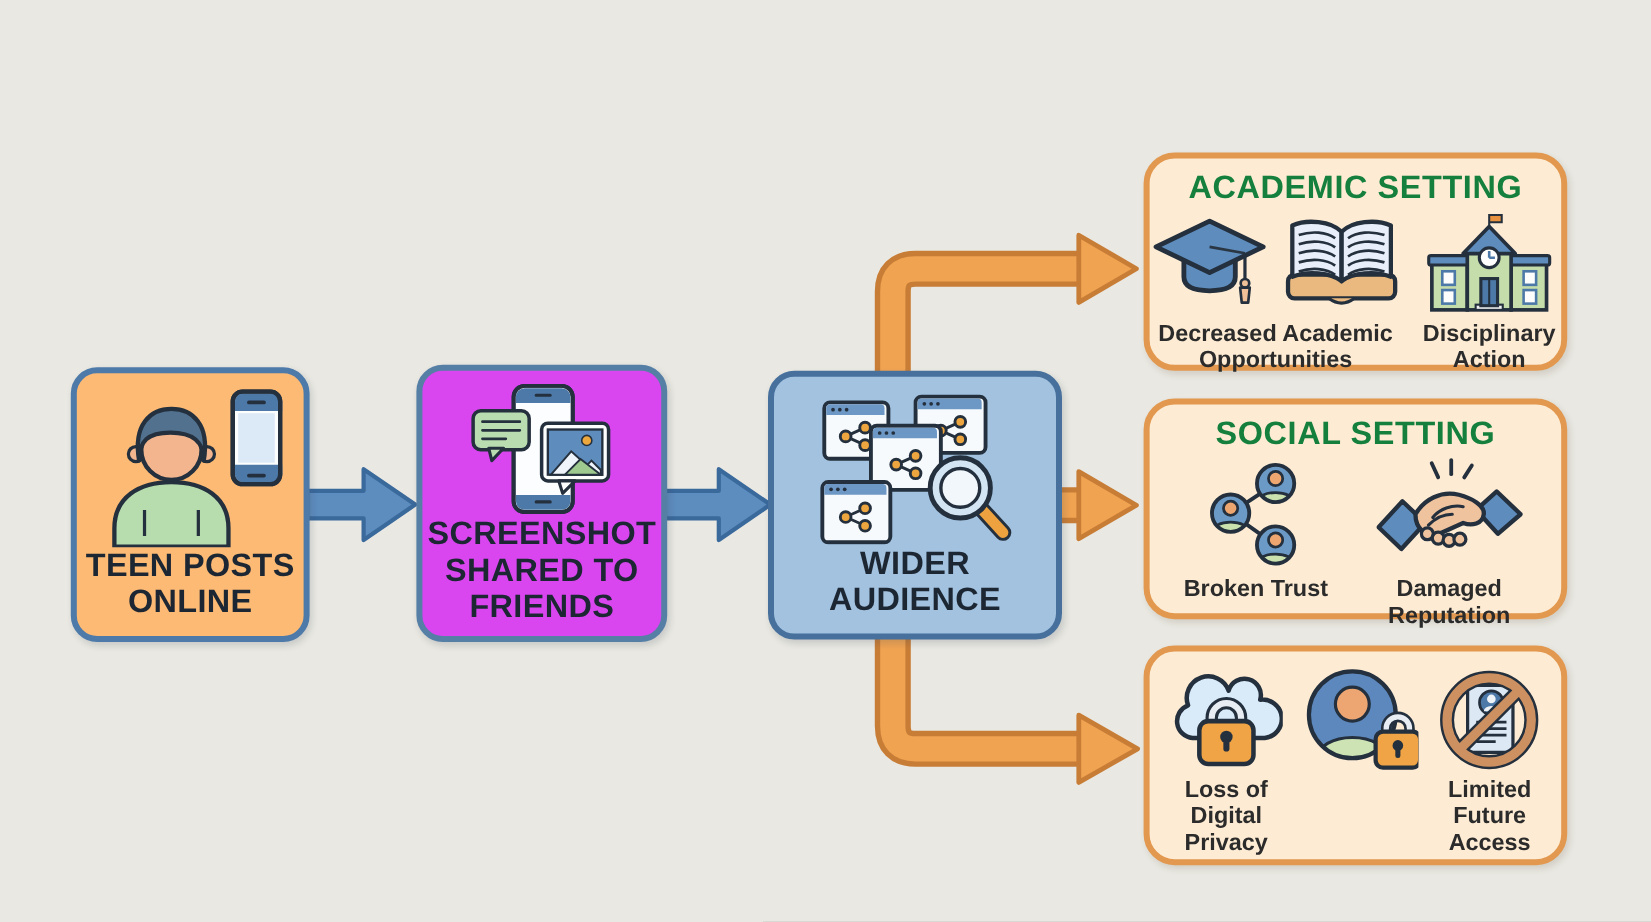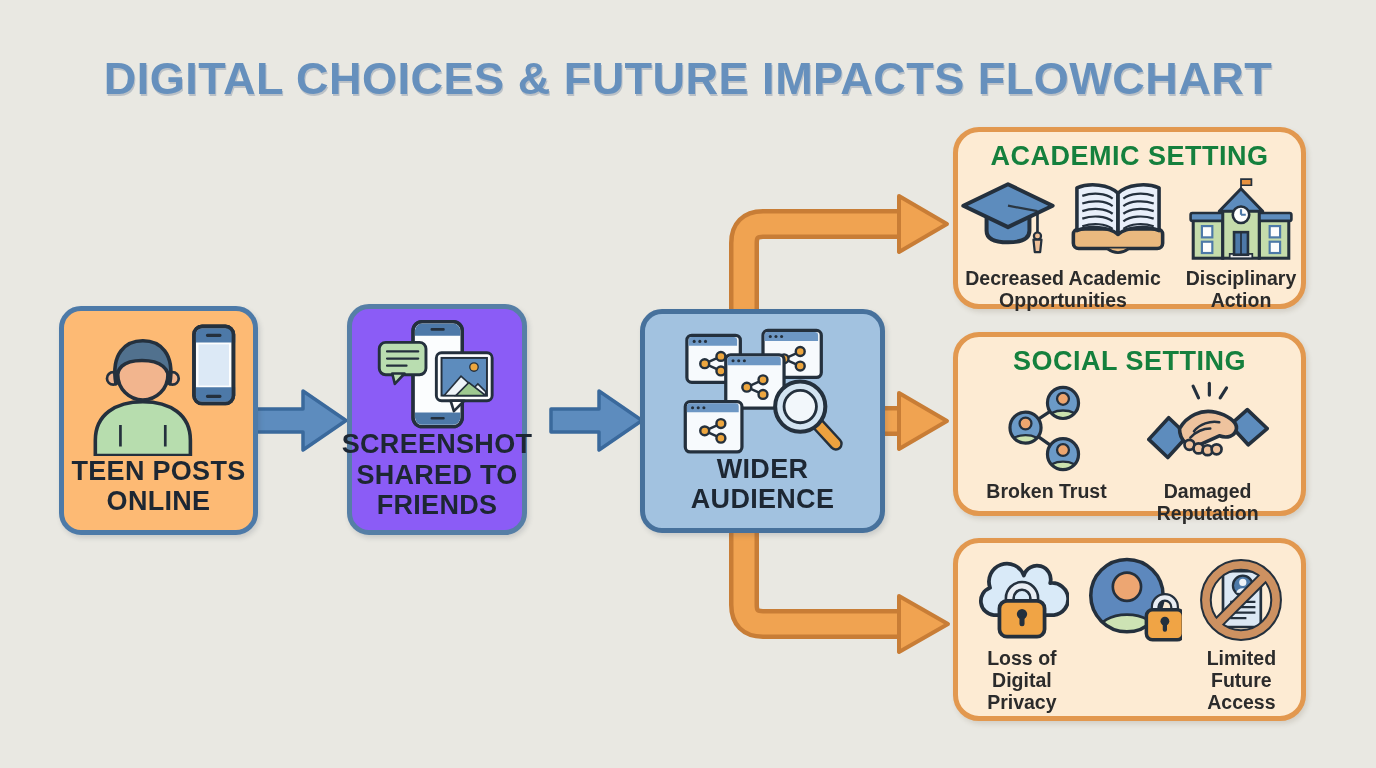--- a/index.html
+++ b/index.html
@@ -6,21 +6,21 @@
   .stage{position:relative;width:1376px;height:768px;background:#e9e8e2;overflow:hidden;
          font-family:"Liberation Sans",sans-serif;}
   .title{position:absolute;top:53px;left:0;width:100%;text-align:center;
          font-size:45px;font-weight:bold;letter-spacing:.5px;color:#6690bd;
          text-shadow:1px 2px 0 rgba(70,95,130,.28);white-space:nowrap;}
   svg.connectors{position:absolute;left:0;top:0;z-index:1;}
   .flow-box{position:absolute;z-index:2;box-sizing:border-box;border:5px solid #4d7aa8;
             border-radius:22px;display:flex;flex-direction:column;align-items:center;
             justify-content:space-between;box-shadow:2px 3px 5px rgba(60,70,90,.18);}
   .fb1{left:59px;top:306px;width:199px;height:229px;background:#fdba74;}
-  .fb2{left:347px;top:304px;width:180px;height:231px;background:#8b5cf6;border-color:#567fa6;}
+  .fb2{left:347px;top:304px;width:209px;height:231px;background:#d946ef;border-color:#567fa6;}
   .fb3{left:640px;top:309px;width:245px;height:224px;background:#a2c2e0;border-color:#47719c;}
   .flow-icon{margin-top:10px;}
   .flow-label{font-weight:bold;font-size:27px;line-height:1.12;color:#1d2733;
               text-align:center;letter-spacing:.3px;margin-bottom:14px;}
   .fb1 .flow-label{max-width:175px;}
   .fb2 .flow-label{max-width:192px;margin-bottom:10px;}
   .fb3 .flow-label{max-width:196px;}
   .outcome-box{position:absolute;z-index:2;box-sizing:border-box;width:353px;
                background:#fdebd3;border:5px solid #e2984f;border-radius:26px;
                display:flex;flex-direction:column;align-items:center;padding-top:9px;
@@ -40,21 +40,20 @@
   .cons-label{font-size:19.5px;font-weight:bold;color:#2b2b2b;text-align:center;
               line-height:1.12;margin-top:2px;}
   .w220{max-width:220px;} .w130{max-width:130px;} .w160{max-width:160px;}
   .w150{max-width:150px;} .w140{max-width:140px;}
 </style>
 </head>
 <body>
 
 <div class="stage">
 
-  <div class="title">DIGITAL CHOICES &amp; FUTURE IMPACTS FLOWCHART</div>
 
   <svg class="connectors" width="1376" height="768" viewBox="0 0 1376 768">
     <g>
       <path d="M256,409 L303,409 L303,391 L346,420.5 L303,450 L303,432 L256,432 Z" fill="#5d8cbe" stroke="#3a699c" stroke-width="3.5" stroke-linejoin="round"></path>
     </g>
     <g>
       <path d="M551,409 L599,409 L599,391 L642,420.5 L599,450 L599,432 L551,432 Z" fill="#5d8cbe" stroke="#3a699c" stroke-width="3.5" stroke-linejoin="round"></path>
     </g>
     <g>
       <path d="M744,316 V243 Q744,224 763,224 H901" fill="none" stroke="#c87d36" stroke-width="30"></path>

